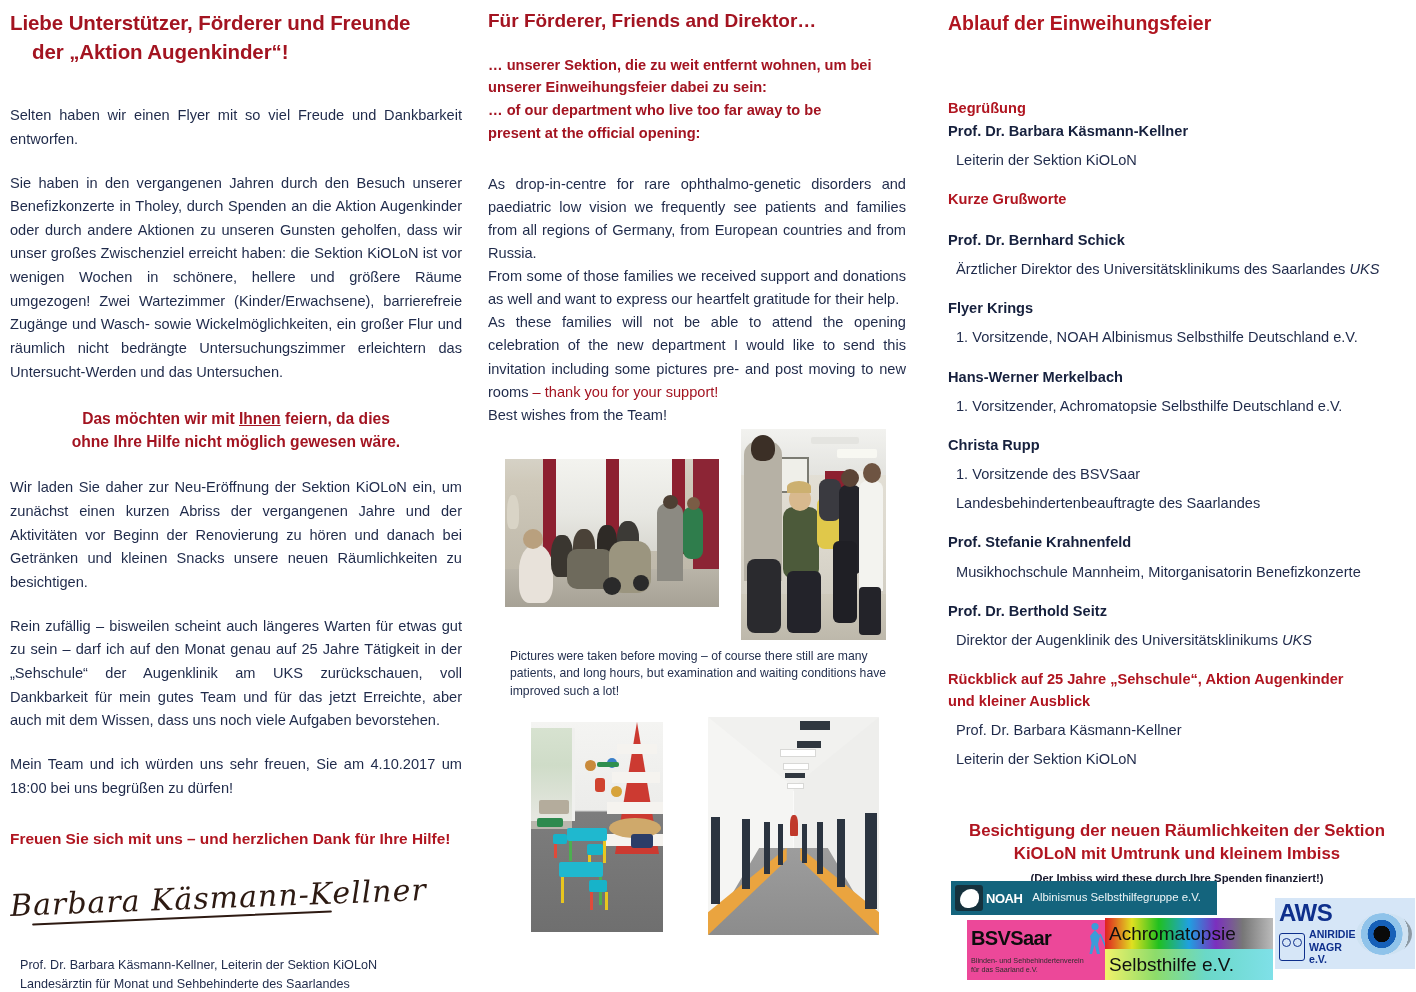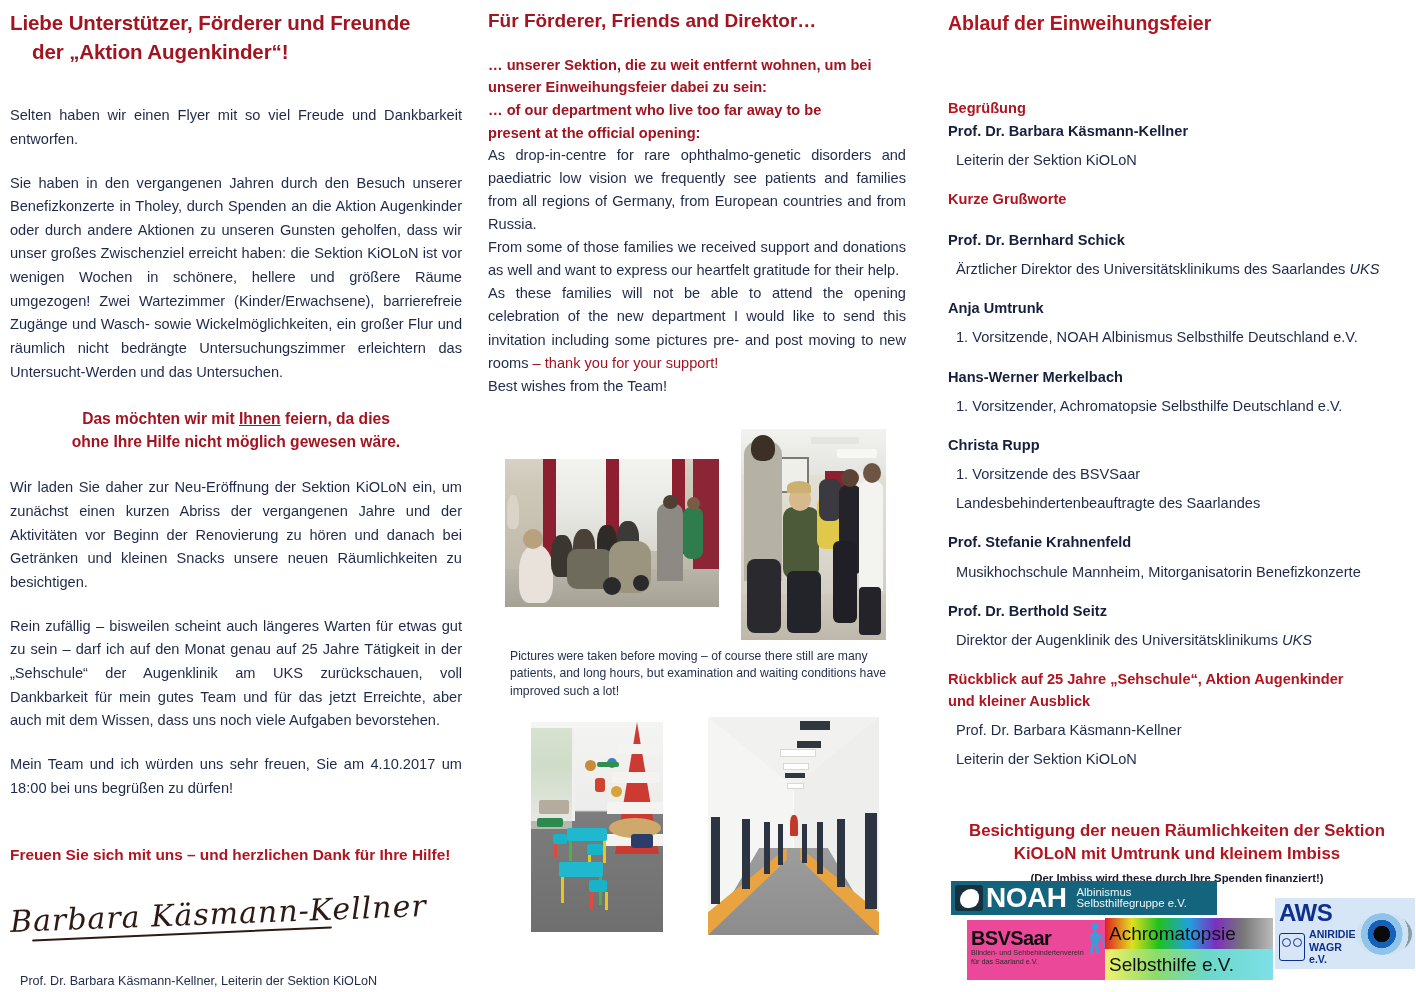--- a/index.html
+++ b/index.html
@@ -249,31 +249,31 @@
   }
   .noah-head {
     width: 28px; height: 26px; background:#15313d; border-radius:3px;
     position:relative; flex: none; margin-right: 3px;
   }
   .noah-face {
     position:absolute; left:5px; top:4px; width:19px; height:19px;
     background:#ffffff; border-radius:60% 40% 50% 40%;
   }
   .noah-word {
-    color:#ffffff; font-weight:bold; font-size:28px; letter-spacing:-0.5px;
+    color:#ffffff; font-weight:bold; font-size:13px; letter-spacing:-0.5px;
     line-height:1; margin-right:10px;
   }
   .noah-sub { color:#eef6f8; font-size:11.4px; line-height:1; }
 
   .logo-bsv { background:#ec4899; }
   .bsv-word {
     font-weight:bold; font-size:20px; color:#0d0d0d; letter-spacing:-0.6px;
     line-height:1;
   }
-  .bsv-sub { font-size:7.2px; color:#2d2d2d; line-height:1.28; margin-top:0; }
+  .bsv-sub { font-size:7.2px; color:#2d2d2d; line-height:1.28; margin-top:8px; }
   .bsv-fig { position:absolute; right:6px; top:2px; width:26px; height:34px; }
 
   .logo-achro { background:#ffffff; overflow:hidden; }
   .achro-top {
     height:50%;
     background: linear-gradient(90deg,#e02020 0%, #e0e020 16%, #20c020 32%,
                  #20a0e0 50%, #7b2fbe 66%, #777777 82%, #bbbbbb 100%);
     position:relative;
   }
   .achro-bot {
@@ -341,21 +341,21 @@
     </div>
 
     <div style="margin-top:20px;">
       <p class="body-just">Rein zufällig – bisweilen scheint auch längeres Warten für etwas gut zu sein – darf ich auf den Monat genau auf 25 Jahre Tätigkeit in der „Sehschule“ der Augenklinik am UKS zurückschauen, voll Dankbarkeit für mein gutes Team und für das jetzt Erreichte, aber auch mit dem Wissen, dass uns noch viele Aufgaben bevorstehen.</p>
     </div>
 
     <div style="margin-top:20px;">
       <p class="body-just">Mein Team und ich würden uns sehr freuen, Sie am 4.10.2017 um 18:00 bei uns begrüßen zu dürfen!</p>
     </div>
 
-    <div style="margin-top:44px;">
+    <div style="margin-top:28px;">
       <p class="thanks">Freuen Sie sich mit uns – und herzlichen Dank für Ihre Hilfe!</p>
     </div>
 
     <div style="margin-top:38px; height:62px; position:relative;">
       <div class="sig">Barbara Käsmann-Kellner</div>
       <span class="sig-line"></span>
     </div>
 
     <div style="margin-top:6px; margin-left:10px;">
       <p class="sig-cap">Prof. Dr. Barbara Käsmann-Kellner, Leiterin der Sektion KiOLoN</p>
@@ -370,21 +370,21 @@
       <div class="h1-mid">Für Förderer, Friends and Direktor…</div>
     </div>
 
     <div style="margin-top:20px;">
       <p class="mid-intro">… unserer Sektion, die zu weit entfernt wohnen, um bei</p>
       <p class="mid-intro">unserer Einweihungsfeier dabei zu sein:</p>
       <p class="mid-intro">… of our department who live too far away to be</p>
       <p class="mid-intro">present at the official opening:</p>
     </div>
 
-    <div style="">
+    <div style="margin-top:29px;">
       <p class="mid-body">As drop-in-centre for rare ophthalmo-genetic disorders and paediatric low vision we frequently see patients and families from all regions of Germany, from European countries and from Russia.</p>
     </div>
     <div style="margin-top:0px;">
       <p class="mid-body">From some of those families we received support and donations as well and want to express our heartfelt gratitude for their help.</p>
     </div>
     <div style="margin-top:0px;">
       <p class="mid-body"><span>As these families will not be able to attend the opening celebration of the new department I would like to send this invitation including some pictures pre- and post moving to new rooms </span><span class="red-bold">– thank you for your support!</span></p>
     </div>
     <div style="margin-top:0px;">
       <p class="mid-body" style="text-align:left;">Best wishes from the Team!</p>
@@ -537,21 +537,21 @@
 
     <div style="margin-top:17px;">
       <div class="prog-head" style="margin-bottom:20px;">Kurze Grußworte</div>
 
       <div class="prog-block">
         <div class="prog-name">Prof. Dr. Bernhard Schick</div>
         <div class="prog-role"><span>Ärztlicher Direktor des Universitätsklinikums des Saarlandes </span><span class="ital">UKS</span></div>
       </div>
 
       <div class="prog-block">
-        <div class="prog-name">Anja Umtrunk</div>
+        <div class="prog-name">Flyer Krings</div>
         <div class="prog-role">1. Vorsitzende, NOAH Albinismus Selbsthilfe Deutschland e.V.</div>
       </div>
 
       <div class="prog-block">
         <div class="prog-name">Hans-Werner Merkelbach</div>
         <div class="prog-role">1. Vorsitzender, Achromatopsie Selbsthilfe Deutschland e.V.</div>
       </div>
 
       <div class="prog-block">
         <div class="prog-name">Christa Rupp</div>

